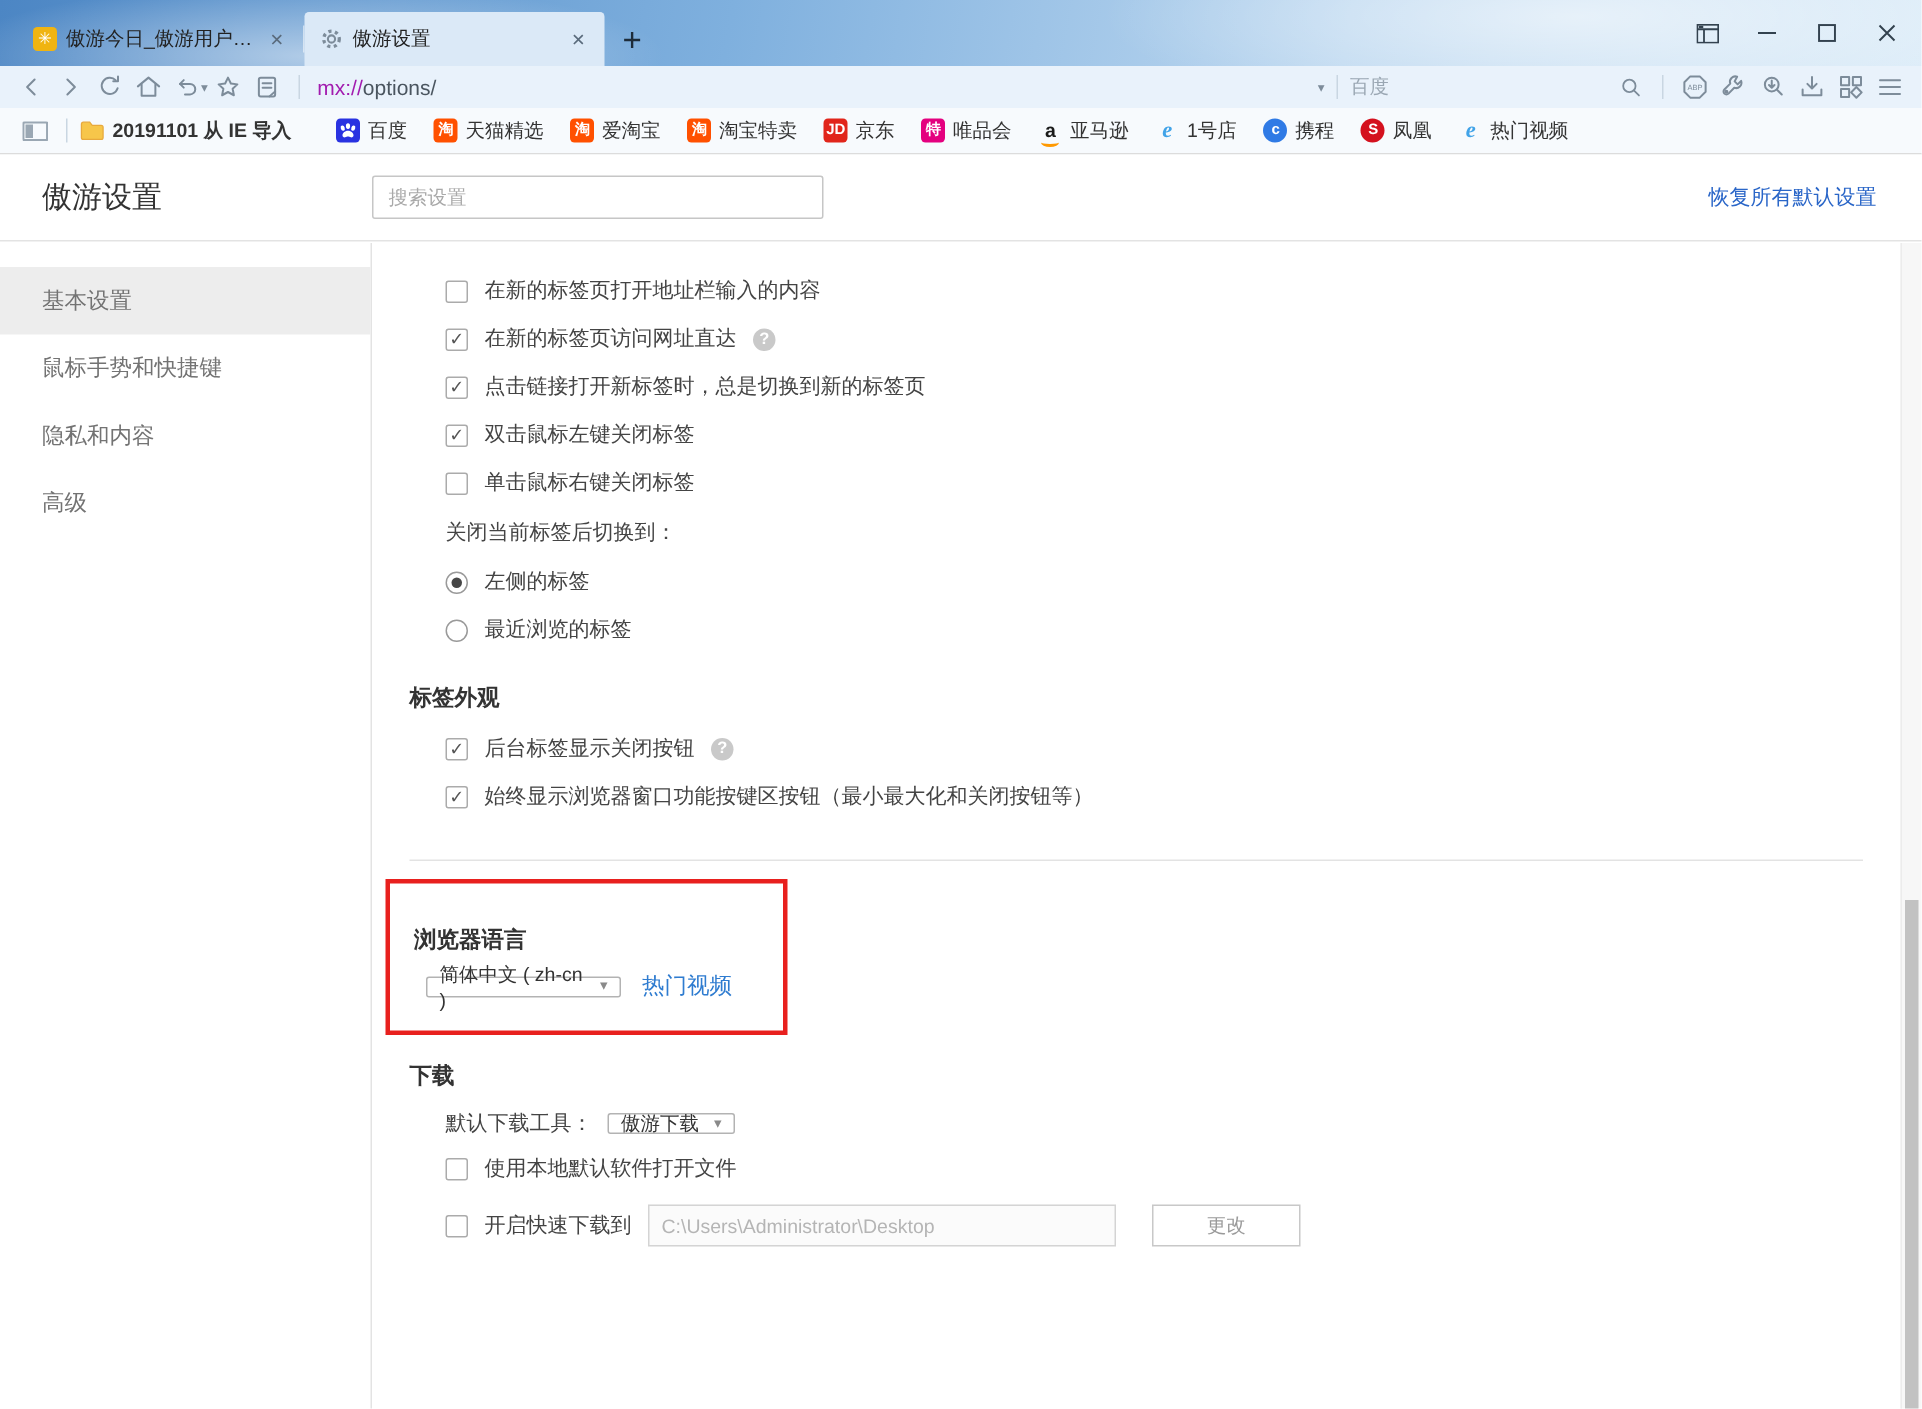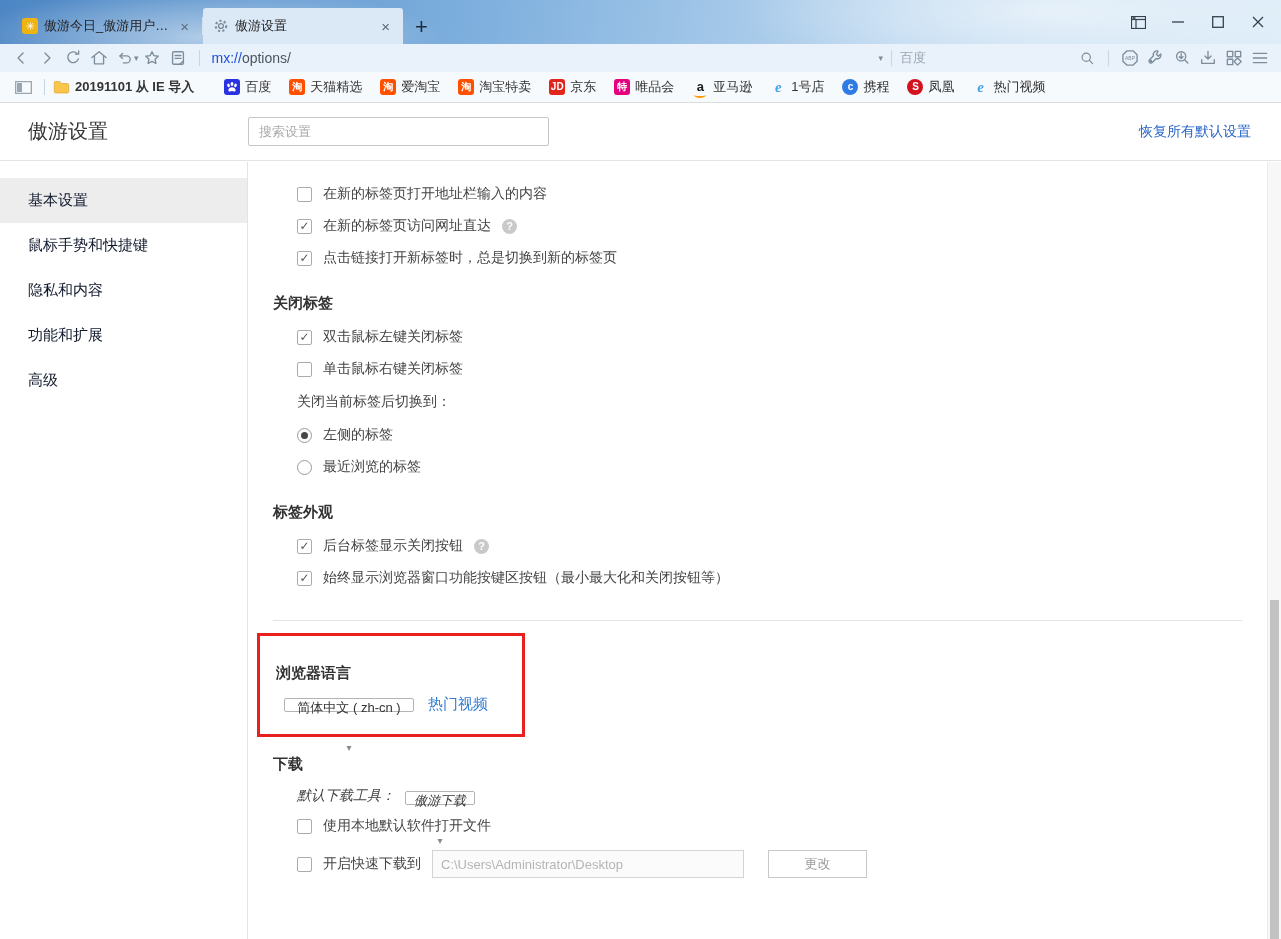--- a/index.html
+++ b/index.html
@@ -26,21 +26,21 @@
   .win-btn { width:30px; height:28px; display:flex; align-items:center; justify-content:center; color:#33424f; }
 
   
   .navbar { position:absolute; left:0; top:44px; width:1281px; height:28px; background:#e9f2fb;
     display:flex; align-items:center; padding:0 8px; }
   .nav-ico { width:26px; height:22px; display:flex; align-items:center; justify-content:center; flex:none; }
   .nav-ico svg { stroke:#7d8c9a; fill:none; stroke-width:1.6; stroke-linecap:round; stroke-linejoin:round; }
   .mini-caret { font-size:9px; color:#7d8c9a; margin-left:-4px; }
   .v-sep { width:1px; height:16px; background:#c9d6e2; margin:0 8px; flex:none; }
   .url-text { font-size:14px; margin-left:4px; white-space:nowrap; }
-  .url-scheme { color:#1d4ed8; }
+  .url-scheme { color:#a21caf; }
   .url-path { color:#4a555f; }
   .url-spacer { flex:1; }
   .search-box { display:flex; align-items:center; width:200px; }
   .search-ph { font-size:13px; color:#9aa7b3; flex:1; }
 
   
   .bookmarks { position:absolute; left:0; top:72px; width:1281px; height:31px; background:#f7fafd;
     border-bottom:1px solid #dcdcdc; display:flex; align-items:center; padding:0 10px; font-size:13px; color:#333; }
   .bm-item { display:flex; align-items:center; gap:5px; margin-right:18px; white-space:nowrap; }
   .bm-ico { width:16px; height:16px; flex:none; display:flex; align-items:center; justify-content:center;
@@ -58,46 +58,46 @@
     border-bottom:1px solid #e3e3e3; display:flex; align-items:center; }
   .set-title { font-size:20px; color:#333; margin-left:28px; width:220px; }
   .set-search { width:301px; height:29px; border:1px solid #c6c6c6; border-radius:2px;
     font-size:13px; padding:0 10px; color:#333; outline:none; background:#fff; }
   .set-search::placeholder { color:#a9a9a9; }
   .restore-link { margin-left:auto; margin-right:30px; font-size:14px; color:#2a66c8; text-decoration:none; }
 
   
   .set-body { position:absolute; left:0; top:162px; width:1281px; height:777px; background:#fff; }
   .side-nav { position:absolute; left:0; top:0; width:248px; height:777px; border-right:1px solid #e3e3e3; padding-top:16px; }
-  .side-item { font-size:15px; color:#0f172a; padding:13px 0 13px 28px; cursor:default; }
+  .side-item { font-size:15px; color:#737373; padding:13px 0 13px 28px; cursor:default; }
   .side-item.selected { background:#ededed; }
   .content { position:absolute; left:249px; top:0; width:1017px; height:777px; overflow:hidden; padding:6px 0 0 24px;margin-top:10px; }
 
   .section-heading { font-size:15px; font-weight:bold; color:#333; margin:20px 0 8px 0; }
   .plain-row { font-size:14px; color:#444; padding:8px 0 8px 24px; }
   .opt-row { display:flex; align-items:center; gap:11px; padding:7px 0 7px 24px; font-size:14px; color:#444; }
   .cb { width:15px; height:15px; border:1px solid #ababab; background:#fff; flex:none;
     display:flex; align-items:center; justify-content:center; font-size:12px; color:#555; border-radius:2px; }
   .cb.checked::after { content:"✓"; }
   .radio { width:15px; height:15px; border:1px solid #9a9a9a; border-radius:50%; flex:none;
     display:flex; align-items:center; justify-content:center; background:#fff; }
   .radio.checked::after { content:""; width:7px; height:7px; border-radius:50%; background:#474747; }
   .help { width:15px; height:15px; border-radius:50%; background:#c9c9c9; color:#fff;
     font-size:11px; font-weight:bold; display:flex; align-items:center; justify-content:center; flex:none; }
 
   .hr { height:1px; background:#e3e3e3; margin:26px 24px 0 0; }
 
   .red-box { border:3px solid #e8201e; width:268px; margin:12px 0 0 -16px; padding:8px 16px 20px 16px; }
   .lang-row { display:flex; align-items:center; gap:14px; margin:12px 0 0 8px; }
   .select { height:14px; border:1px solid #b3b3b3; border-radius:2px; background:#fff;
-    display:flex; align-items:center; font-size:13px; color:#333; padding:0 8px; gap:25px;flex-direction:column; }
+    display:flex; align-items:center; font-size:13px; color:#333; padding:0 8px; gap:10px; }
   .select .caret { color:#8a8a8a; font-size:10px; }
   .link { color:#2f7cd0; font-size:15px; text-decoration:none; }
 
-  .dl-row1 { display:flex; align-items:flex-end; gap:10px; padding:5px 14px 5px 24px; font-size:14px; color:#444;font-style:italic; }
+  .dl-row1 { display:flex; align-items:center; gap:10px; padding:5px 14px 5px 24px; font-size:14px; color:#444; }
   .quick-row { display:flex; align-items:center; gap:11px; padding:8px 0 8px 24px; font-size:14px; color:#444; }
   .path-input { width:312px; height:28px; border:1px solid #d4d4d4; background:#fbfbfb;
     color:#b5b5b5; font-size:13px; padding:0 8px; outline:none; }
   .change-btn { width:99px; height:28px; border:1px solid #c8c8c8; background:#fff; color:#9a9a9a;
     font-size:13px; margin-left:13px; }
 
   
   .scrollbar { position:absolute; right:0; top:162px; width:14px; height:777px; background:#f7f7f7; border-left:1px solid #ececec; }
   .scroll-thumb { position:absolute; left:2px; right:2px; top:438px; bottom:0; background:#c2c2c2; }
 </style>
@@ -322,40 +322,38 @@
   <div class="set-title">傲游设置</div>
   <input class="set-search" type="text" placeholder="搜索设置" style="">
   <a class="restore-link" href="#">恢复所有默认设置</a>
 </div>
 
 <div class="set-body">
   <div class="side-nav" id="side-nav">
       <div class="side-item selected">基本设置</div>
       <div class="side-item">鼠标手势和快捷键</div>
       <div class="side-item">隐私和内容</div>
-      <div class="side-item">功能和扩展</div>
       <div class="side-item">高级</div>
     </div>
 
   <div class="content">
     <div id="rows-host">
         <div class="opt-row">
           <span class="cb"></span>
           <span>在新的标签页打开地址栏输入的内容</span>
         </div>
         <div class="opt-row">
           <span class="cb checked"></span>
           <span>在新的标签页访问网址直达</span>
           <span class="help">?</span>
         </div>
         <div class="opt-row">
           <span class="cb checked"></span>
           <span>点击链接打开新标签时，总是切换到新的标签页</span>
         </div>
-        <div class="section-heading">关闭标签</div>
         <div class="opt-row">
           <span class="cb checked"></span>
           <span>双击鼠标左键关闭标签</span>
         </div>
         <div class="opt-row">
           <span class="cb"></span>
           <span>单击鼠标右键关闭标签</span>
         </div>
         <div class="plain-row">关闭当前标签后切换到：</div>
         <div class="opt-row">

